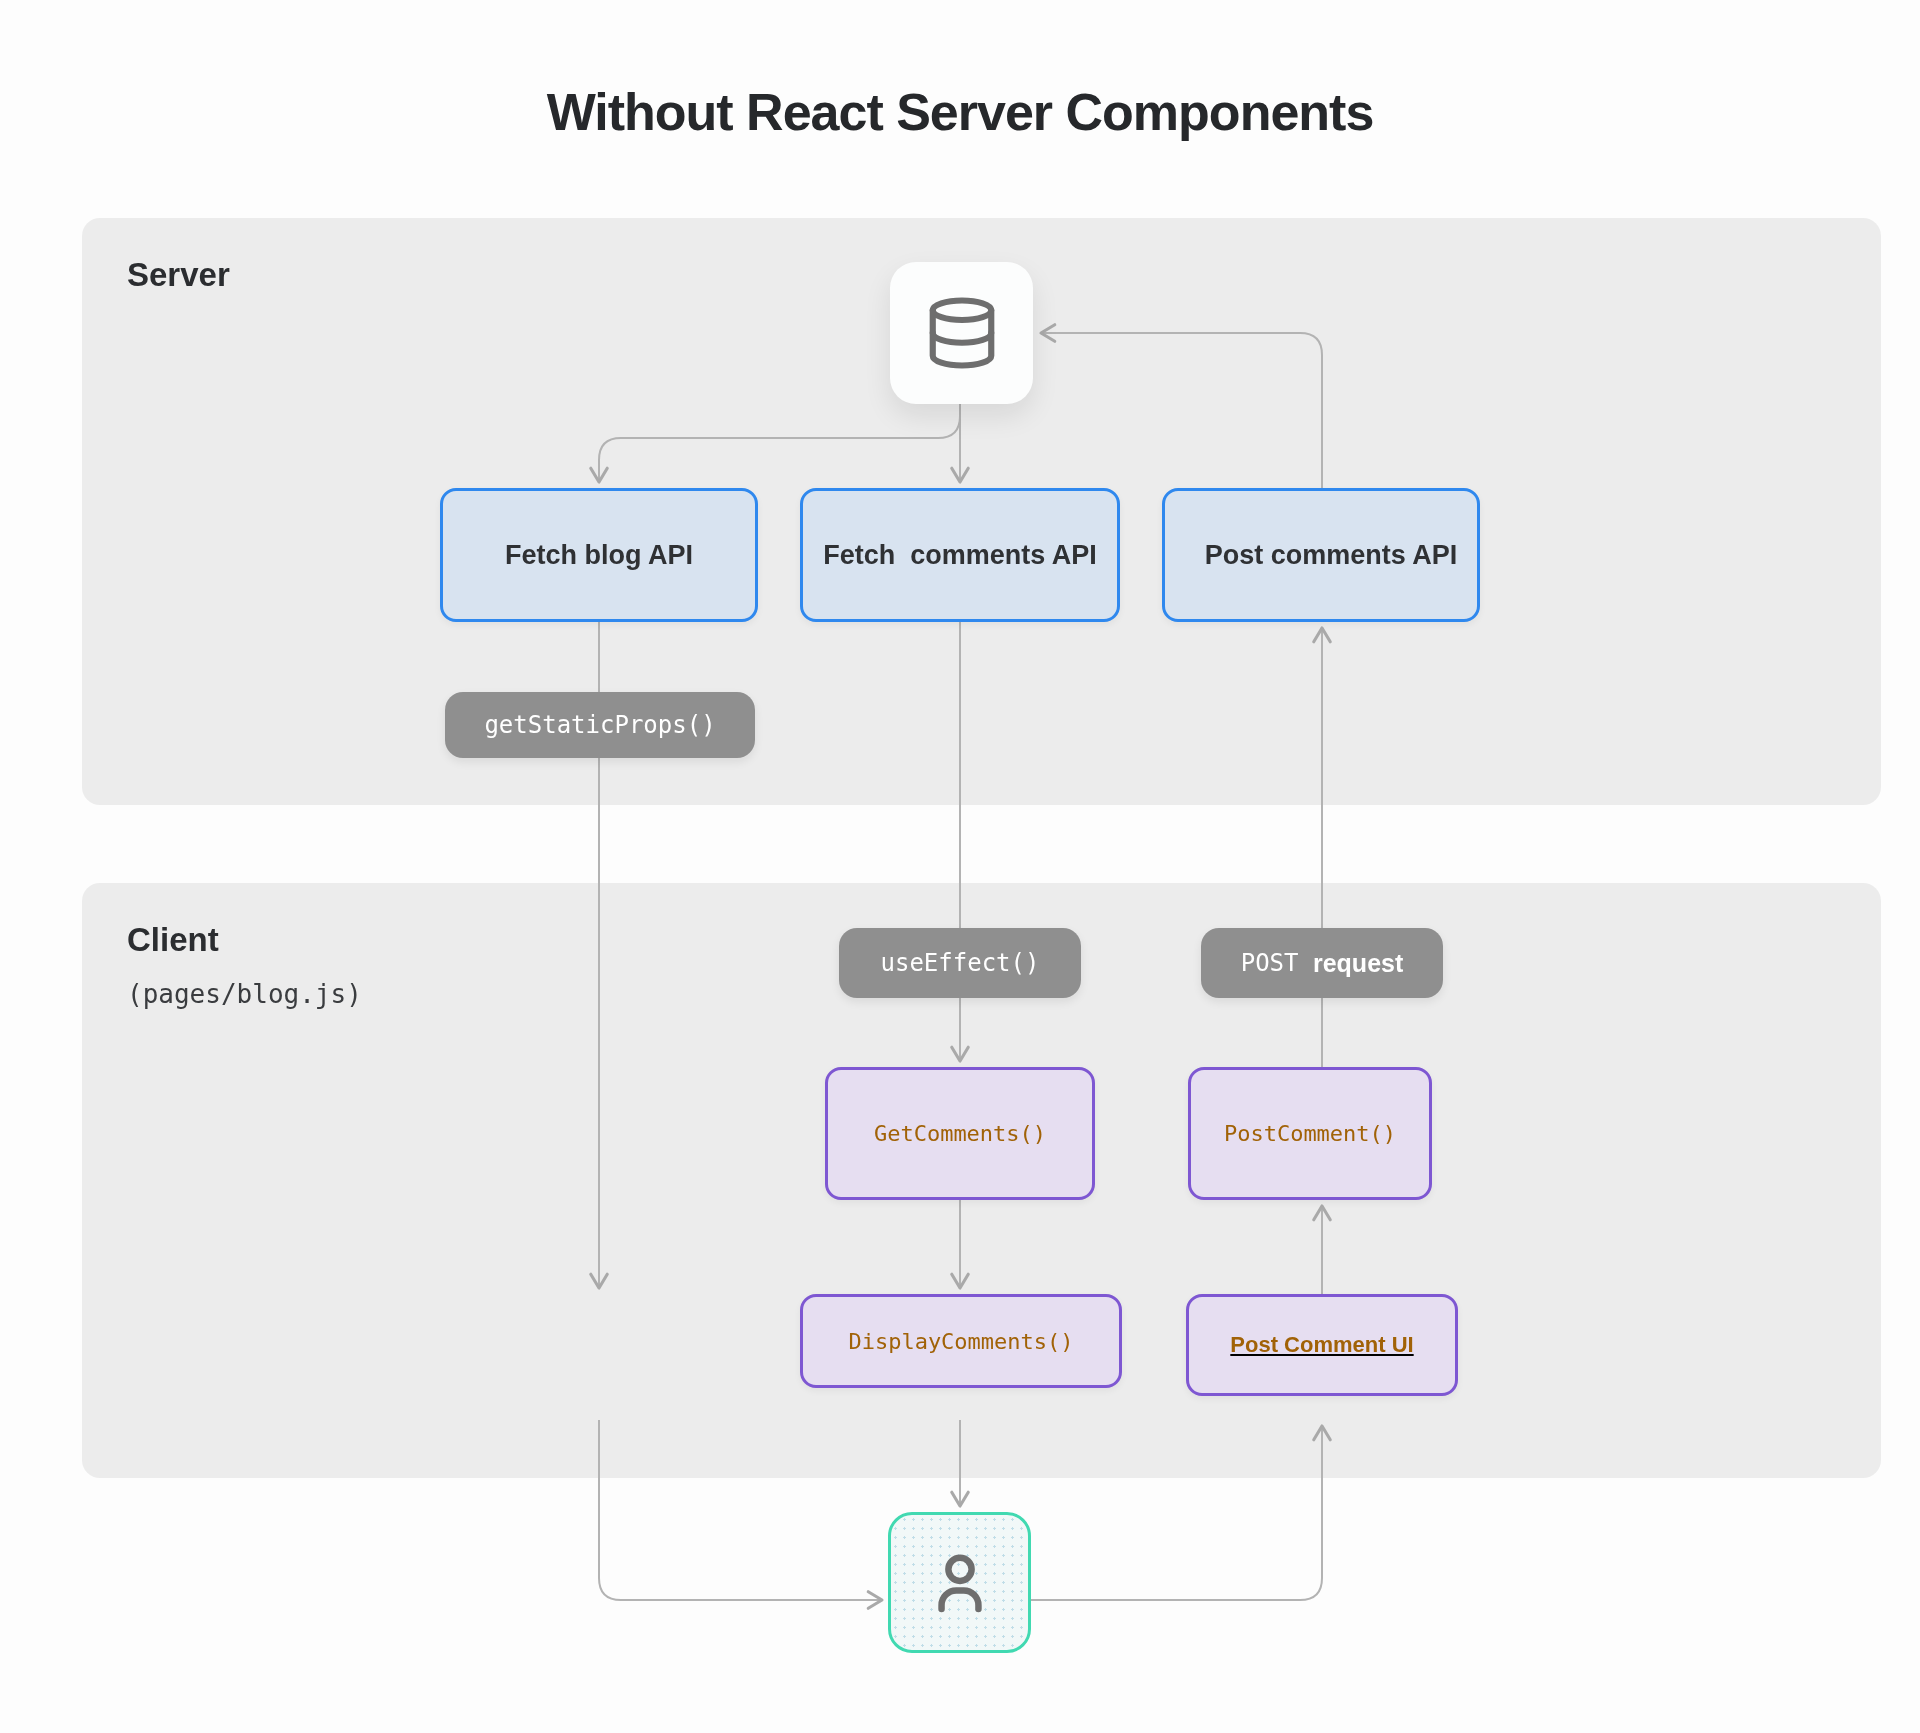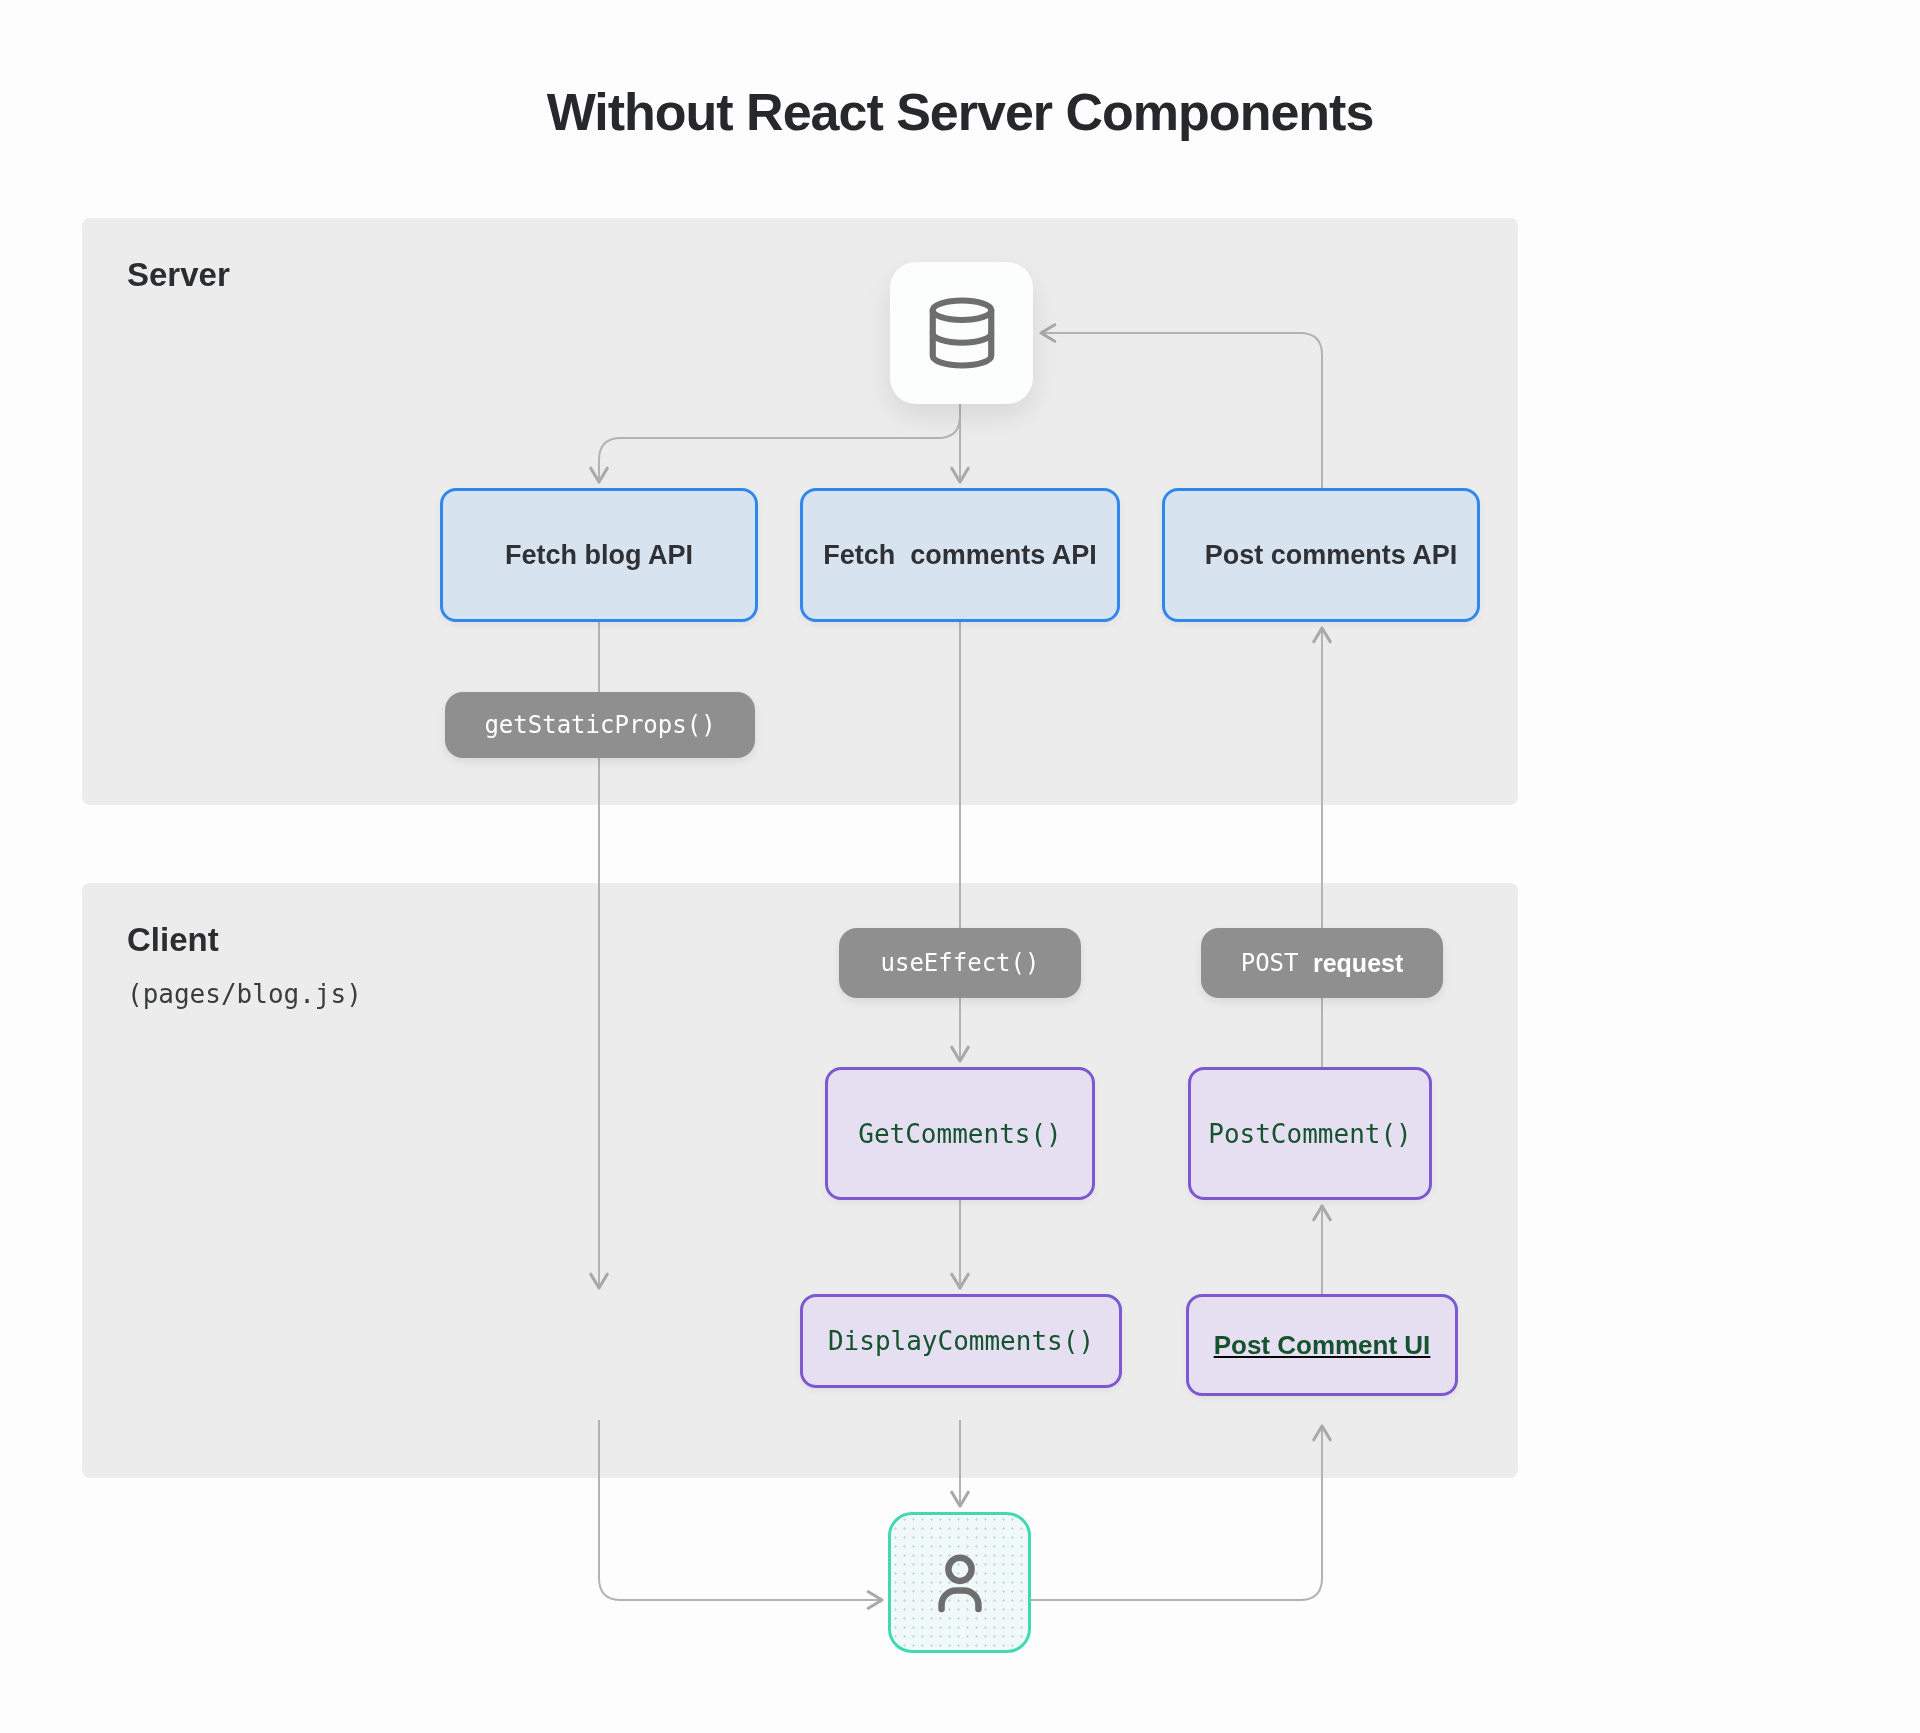--- a/index.html
+++ b/index.html
@@ -6,21 +6,21 @@
   .canvas{
     position:relative;width:1920px;height:1733px;
     background:#fdfdfd;overflow:hidden;
     font-family:"Liberation Sans",sans-serif;
   }
   .page-title{
     position:absolute;top:82px;left:0;width:1920px;text-align:center;
     font-size:52px;font-weight:700;letter-spacing:-1px;color:#26282b;
   }
   .section{
-    position:absolute;left:82px;width:1436px;background:#ececec;border-radius:8px;
+    position:absolute;left:82px;width:1799px;background:#ececec;border-radius:18px;
   }
   .section.server{top:218px;height:587px;}
   .section.client{top:883px;height:595px;}
   .section-label{
     position:absolute;left:45px;top:38px;
     font-size:33px;font-weight:700;color:#2b2d30;
   }
   .section-sublabel{
     position:absolute;left:45px;top:96px;
     font-family:"DejaVu Sans Mono",monospace;font-size:26px;color:#3a3c3f;
@@ -51,21 +51,21 @@
   .pill .mono{font-family:"DejaVu Sans Mono",monospace;font-size:24px;color:#fff;white-space:pre;}
   .pill .bold{font-family:"Liberation Sans",sans-serif;font-size:25px;font-weight:700;color:#fff;}
   .pill-gsp{left:445px;top:692px;width:310px;height:66px;}
   .pill-ue{left:839px;top:928px;width:242px;height:70px;}
   .pill-post{left:1201px;top:928px;width:242px;height:70px;}
 
   .comp-box{
     background:#e6def1;border:3px solid #7e57d2;border-radius:16px;
     box-shadow:0 3px 7px rgba(0,0,0,.05);
   }
-  .comp-box span{font-family:"DejaVu Sans Mono",monospace;font-size:26px;color:#14532d;}
+  .comp-box span{font-family:"DejaVu Sans Mono",monospace;font-size:22px;color:#a16207;}
   .comp-box span.sans{font-family:"Liberation Sans",sans-serif;font-weight:700;}
   .comp-get-comments{left:825px;top:1067px;width:270px;height:133px;}
   .comp-post-comment{left:1188px;top:1067px;width:244px;height:133px;}
   .comp-display-blog{left:467px;top:1294px;width:264px;height:126px;}
   .comp-display-comments{left:800px;top:1294px;width:322px;height:94px;}
   .comp-post-comment-ui{left:1186px;top:1294px;width:272px;height:102px;text-decoration:underline;}
 
   .user-node{
     left:888px;top:1512px;width:143px;height:141px;border-radius:24px;
     background-color:#f1f8f8;border:3.5px solid #41d9b1;

